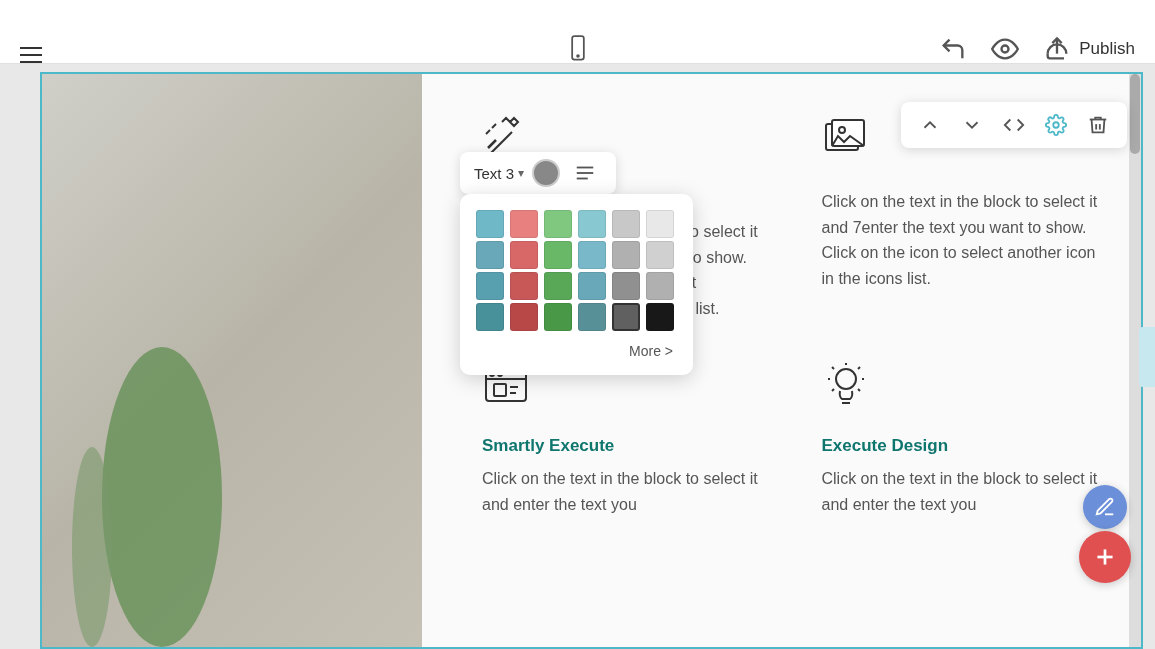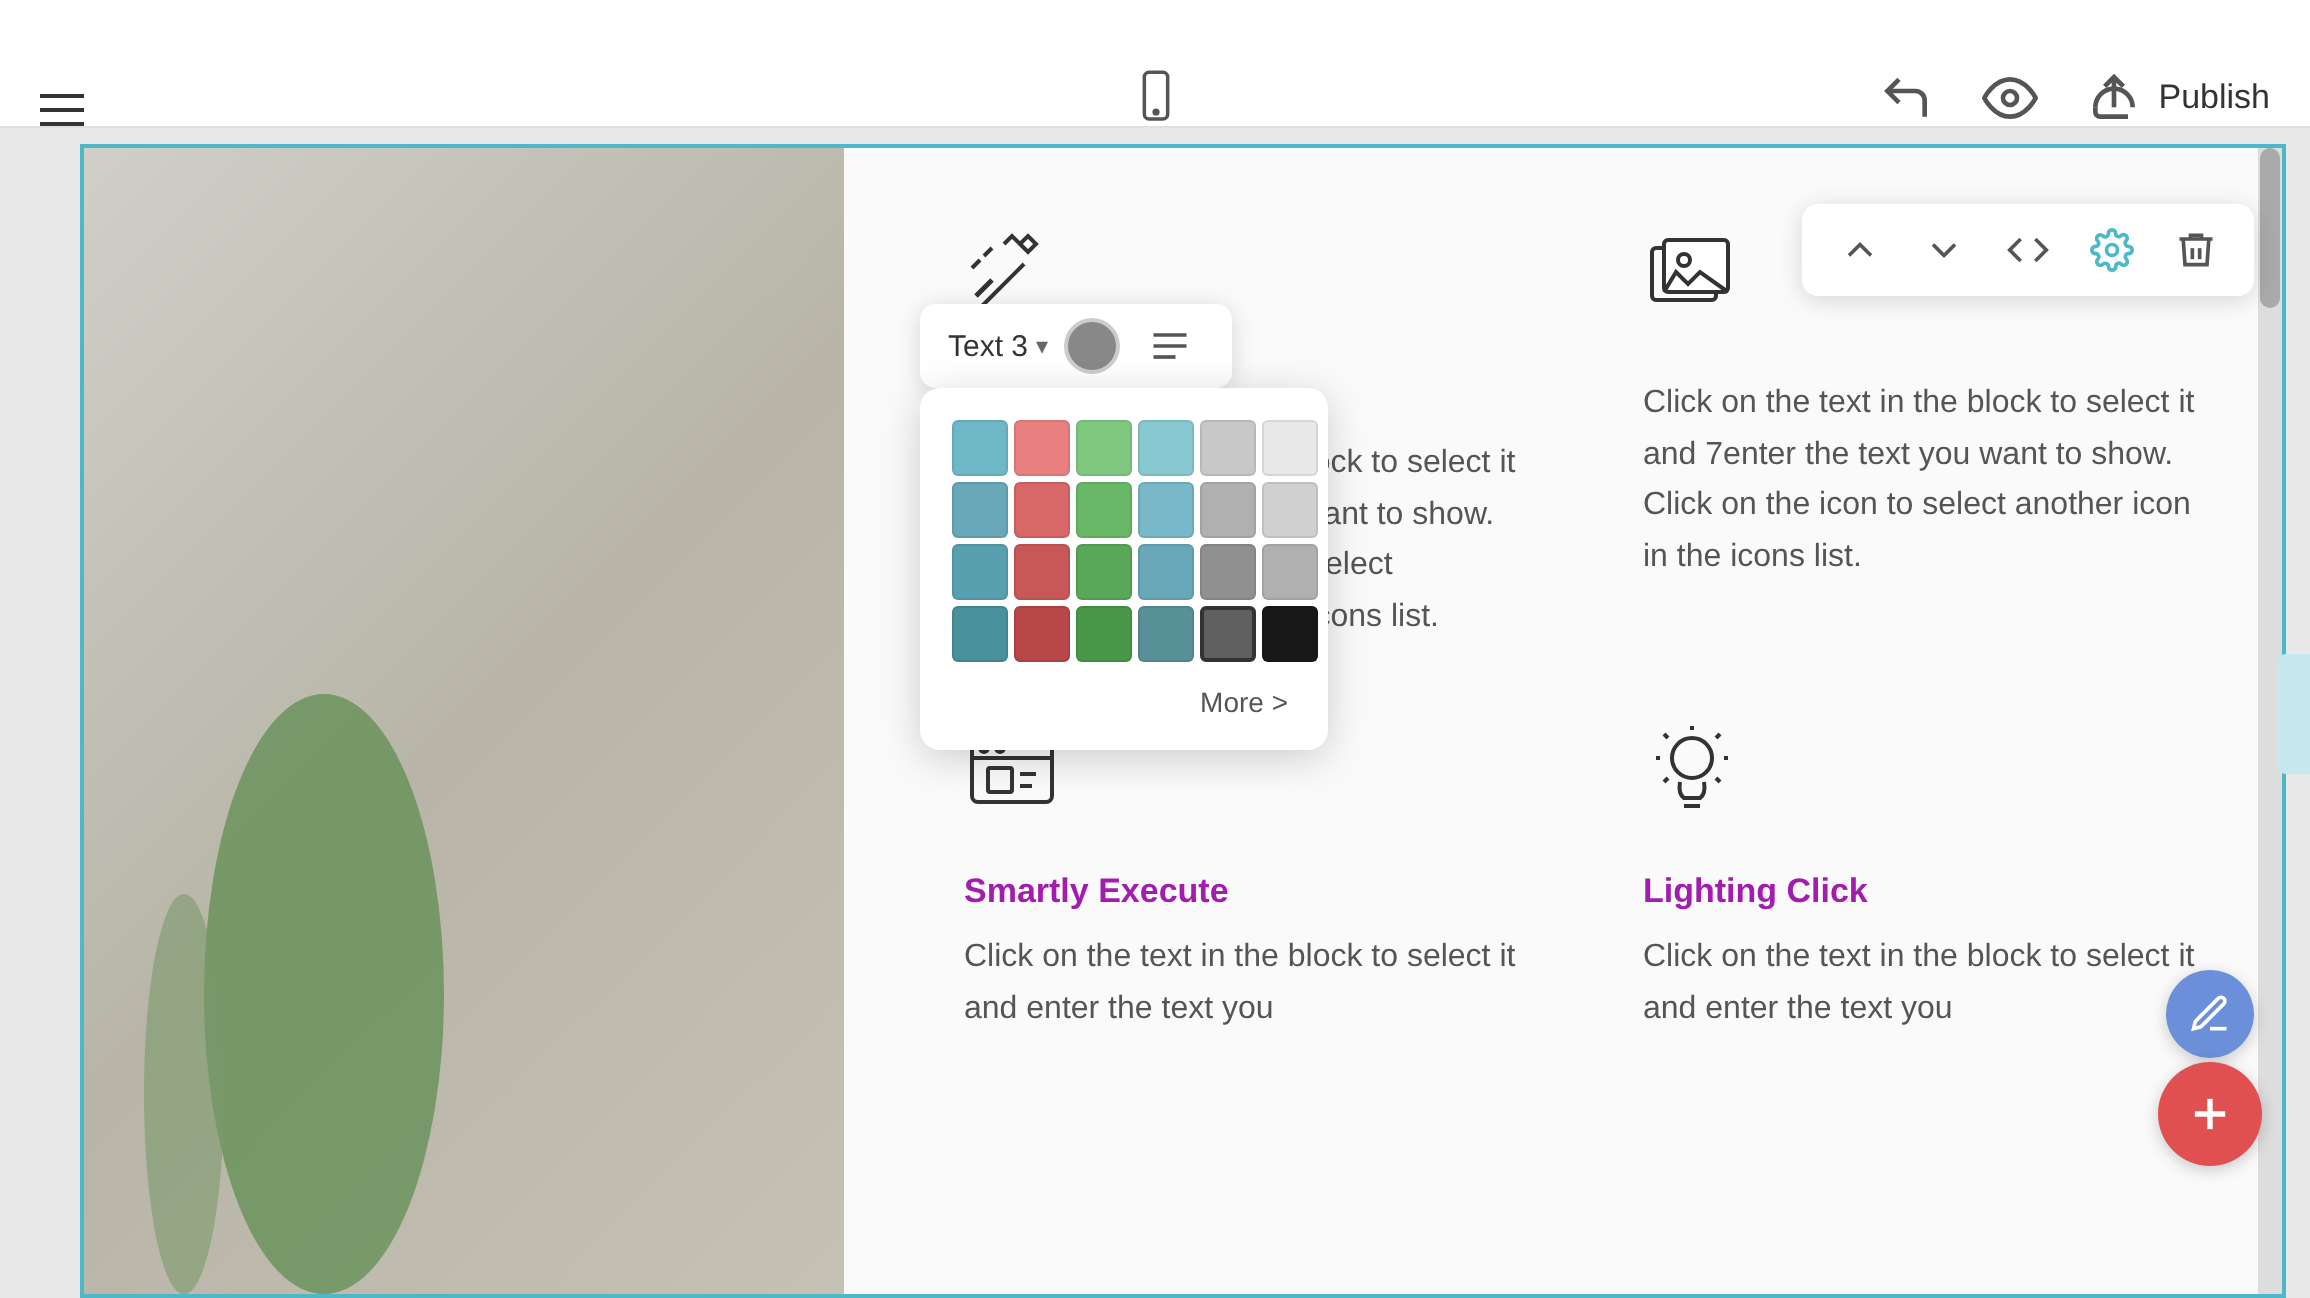--- a/index.html
+++ b/index.html
@@ -116,21 +116,21 @@
       grid-template-columns: 1fr 1fr;
       gap: 40px 60px;
     }
 
     .feature-item {}
     .feature-icon {
       width: 48px; height: 48px;
       margin-bottom: 12px;
     }
     .feature-title {
-      font-size: 17px; font-weight: 700; color: #a21caf;
+      font-size: 17px; font-weight: 700; color: #0f766e;
       margin-bottom: 10px;
       margin-top: 27px;
     }
     .feature-desc {
       font-size: 16px; color: #555; line-height: 1.6;
     }
 
     
     .scrollbar-track {
       position: absolute;
@@ -205,21 +205,21 @@
     
     .color-picker-popup {
       position: absolute;
       top: 130px;
       left: 460px;
       background: #fff;
       border-radius: 10px;
       box-shadow: 0 4px 20px rgba(0,0,0,0.18);
       padding: 16px;
       z-index: 400;
-      width: 204px;
+      width: 233px;
     }
     .color-swatches {
       display: grid;
       grid-template-columns: repeat(6, 1fr);
       gap: 3px;
       margin-bottom: 12px;
     }
     .swatch {
       width: 28px; height: 28px;
       border-radius: 3px;
@@ -423,21 +423,21 @@
                 <line x1="20" y1="42" x2="28" y2="42"></line>
                 <line x1="24" y1="4" x2="24" y2="2"></line>
                 <line x1="36" y1="8" x2="38" y2="6"></line>
                 <line x1="40" y1="18" x2="42" y2="18"></line>
                 <line x1="36" y1="28" x2="38" y2="30"></line>
                 <line x1="12" y1="28" x2="10" y2="30"></line>
                 <line x1="8" y1="18" x2="6" y2="18"></line>
                 <line x1="12" y1="8" x2="10" y2="6"></line>
               </svg>
             </div>
-            <div class="feature-title">Lighting Click</div>
+            <div class="feature-title">Execute Design</div>
             <div class="feature-desc">Click on the text in the block to select it and enter the text you</div>
           </div>
 
         </div>
       </div>
 
     </div>
 
     <div class="scrollbar-track">
       <div class="scrollbar-thumb"></div>

